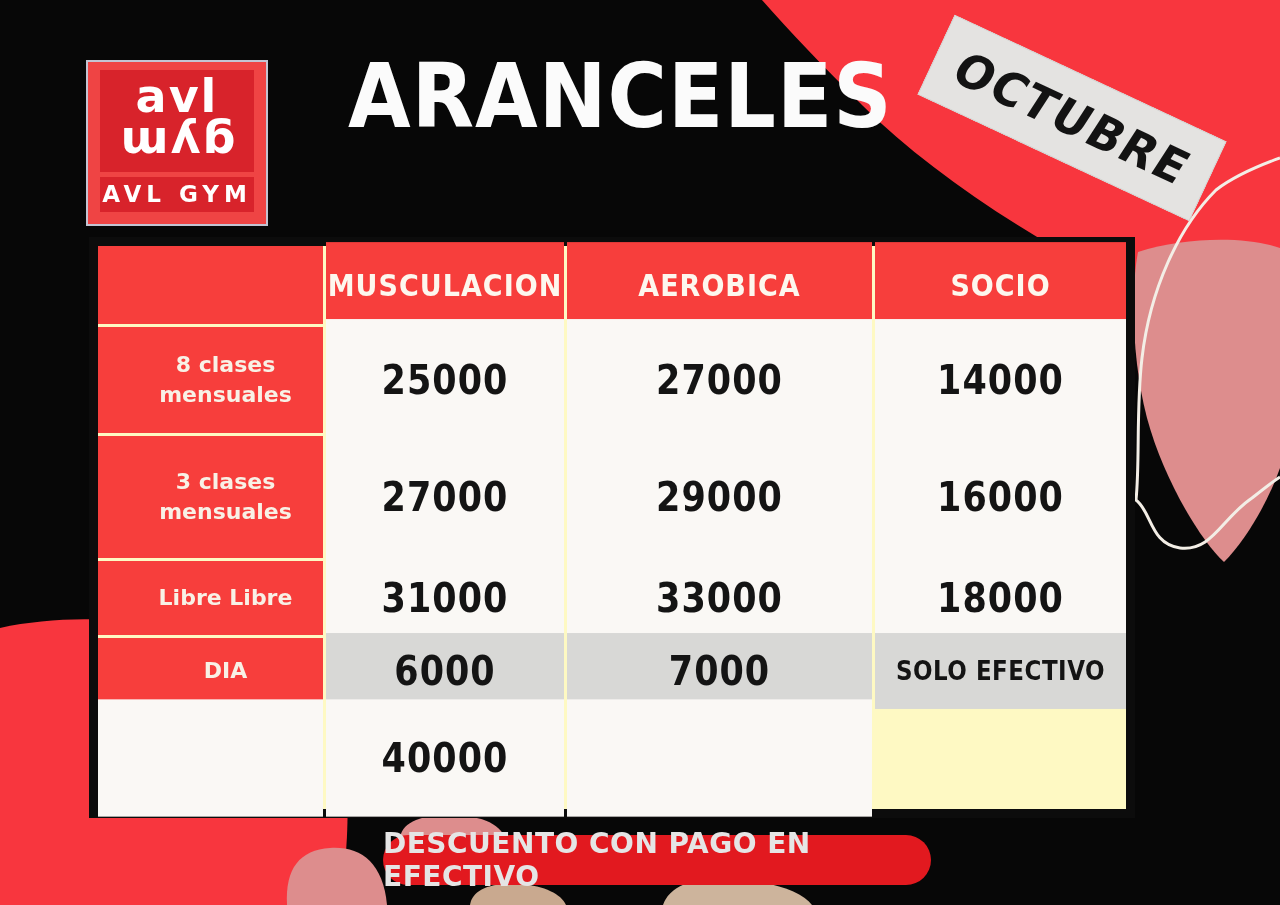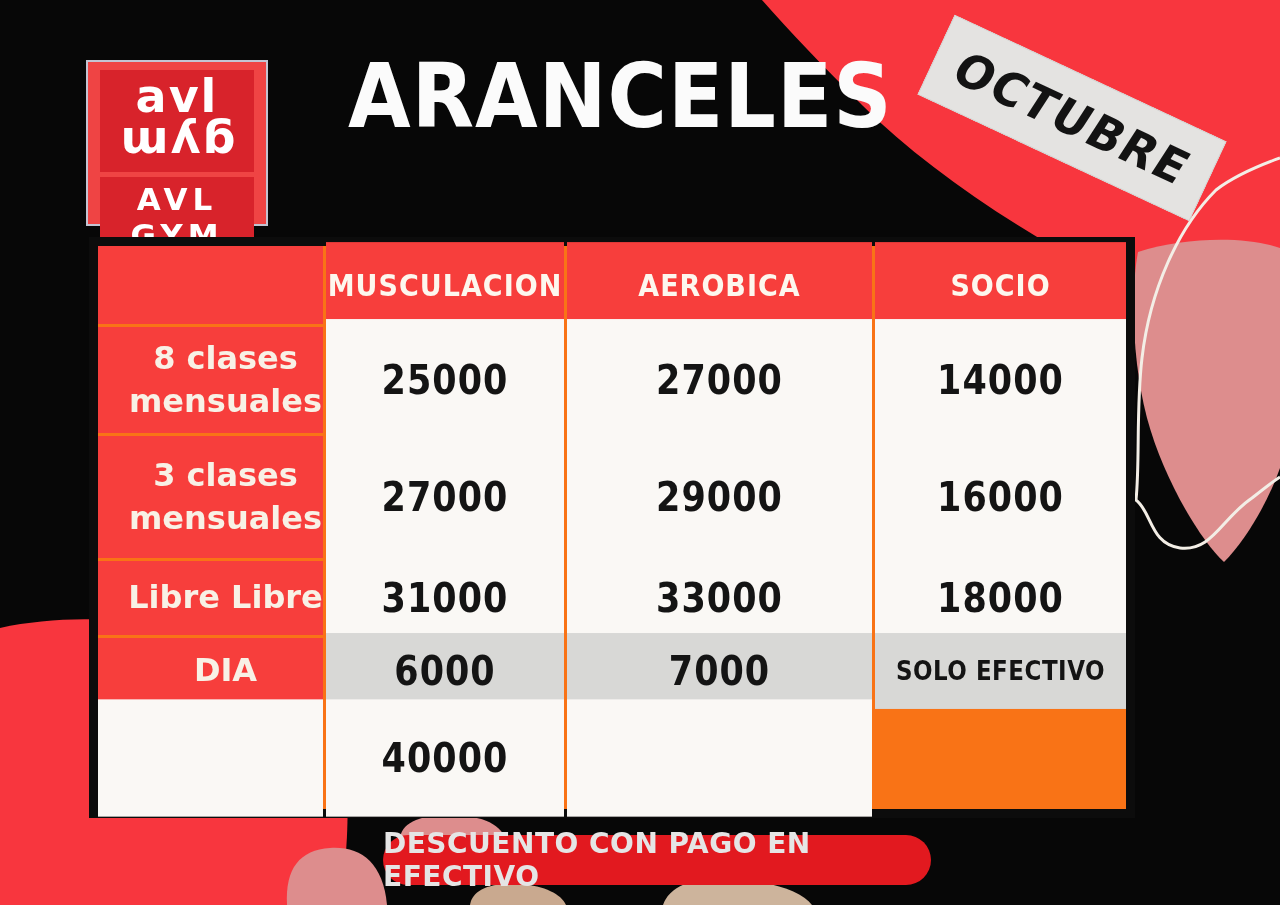--- a/index.html
+++ b/index.html
@@ -20,21 +20,21 @@
   .logo-art{
     margin:8px 12px 5px;background:#d8232b;color:#ffffff;
     text-align:center;padding:2px 0 4px;
   }
   .logo-art .l1,.logo-art .l2{
     font-size:46px;font-weight:800;line-height:48px;letter-spacing:2px;
   }
   .logo-art .l2{transform:rotate(180deg);}
   .logo-caption{
     margin:0 12px;background:#d8232b;color:#fff;
-    font-weight:800;font-size:31px;letter-spacing:5px;
+    font-weight:800;font-size:23px;letter-spacing:5px;
     text-align:center;padding:4px 0 5px;
   }
 
   
   .title{
     position:absolute;left:348px;top:44px;width:534px;margin:0;
     text-align:center;color:#fbfbfb;
     font-size:81px;font-weight:800;letter-spacing:1px;
     transform:scaleY(1.1);transform-origin:top center;
   }
@@ -51,32 +51,32 @@
     transform:skewX(-8deg) scaleY(1.05);
   }
 
   
   .price-table{
     position:absolute;left:89px;top:237px;
     display:grid;
     grid-template-columns:225px 238px 305px 251px;
     grid-template-rows:78px 106px 122px 74px 66px 102px;
     gap:3px;
-    background:#f97316;border:9px solid #0c0c0c;
+    background:#fef9c3;border:9px solid #0c0c0c;
   }
   .cell{display:flex;align-items:center;justify-content:center;text-align:center;}
   .c-red{background:#f73e3c;}
   .c-white{background:#faf8f5;}
   .c-gray{background:#d8d8d6;}
   .col-head{
     color:#fdf7ee;font-size:27px;font-weight:800;letter-spacing:1px;
     transform:scaleY(1.1);
   }
   .row-label{
-    color:#f8f1e6;font-size:32px;font-weight:800;line-height:1.35;
+    color:#f8f1e6;font-size:22px;font-weight:800;line-height:1.35;
     white-space:pre-line;
     padding-left:30px;
   }
   .num{
     color:#141414;font-size:35px;font-weight:800;letter-spacing:1px;
     transform:scaleY(1.15);
   }
   .num-small{font-size:23px;letter-spacing:0.5px;}
 
   

